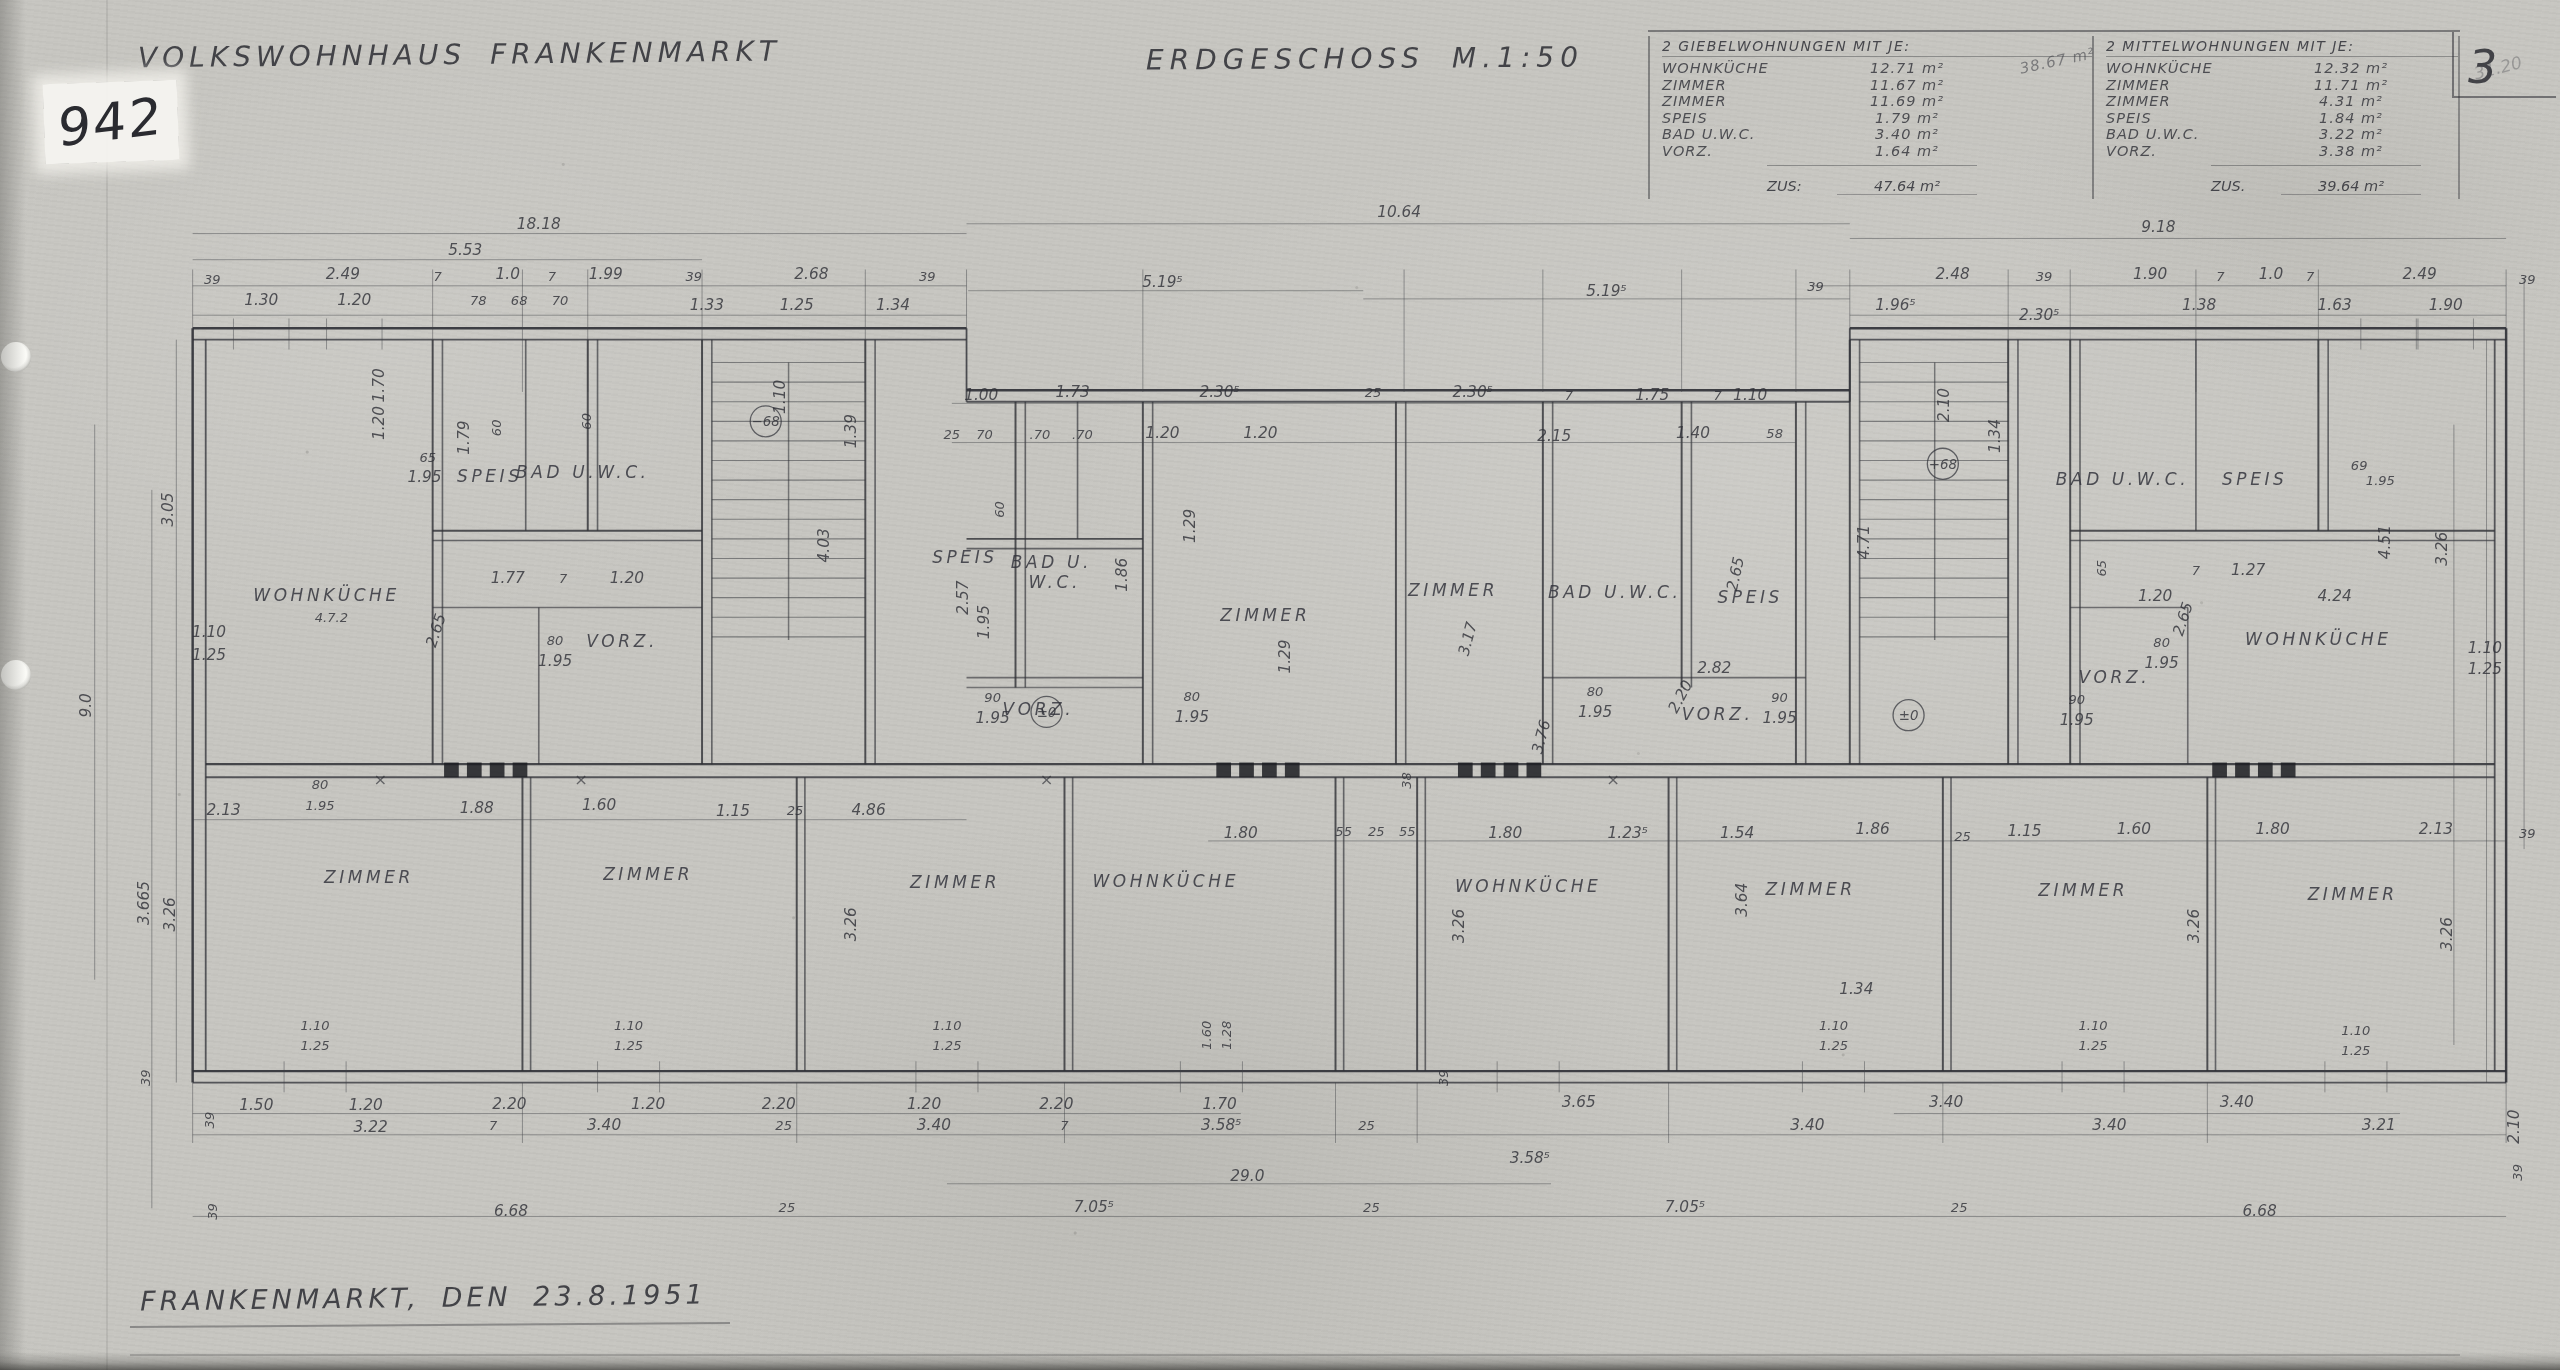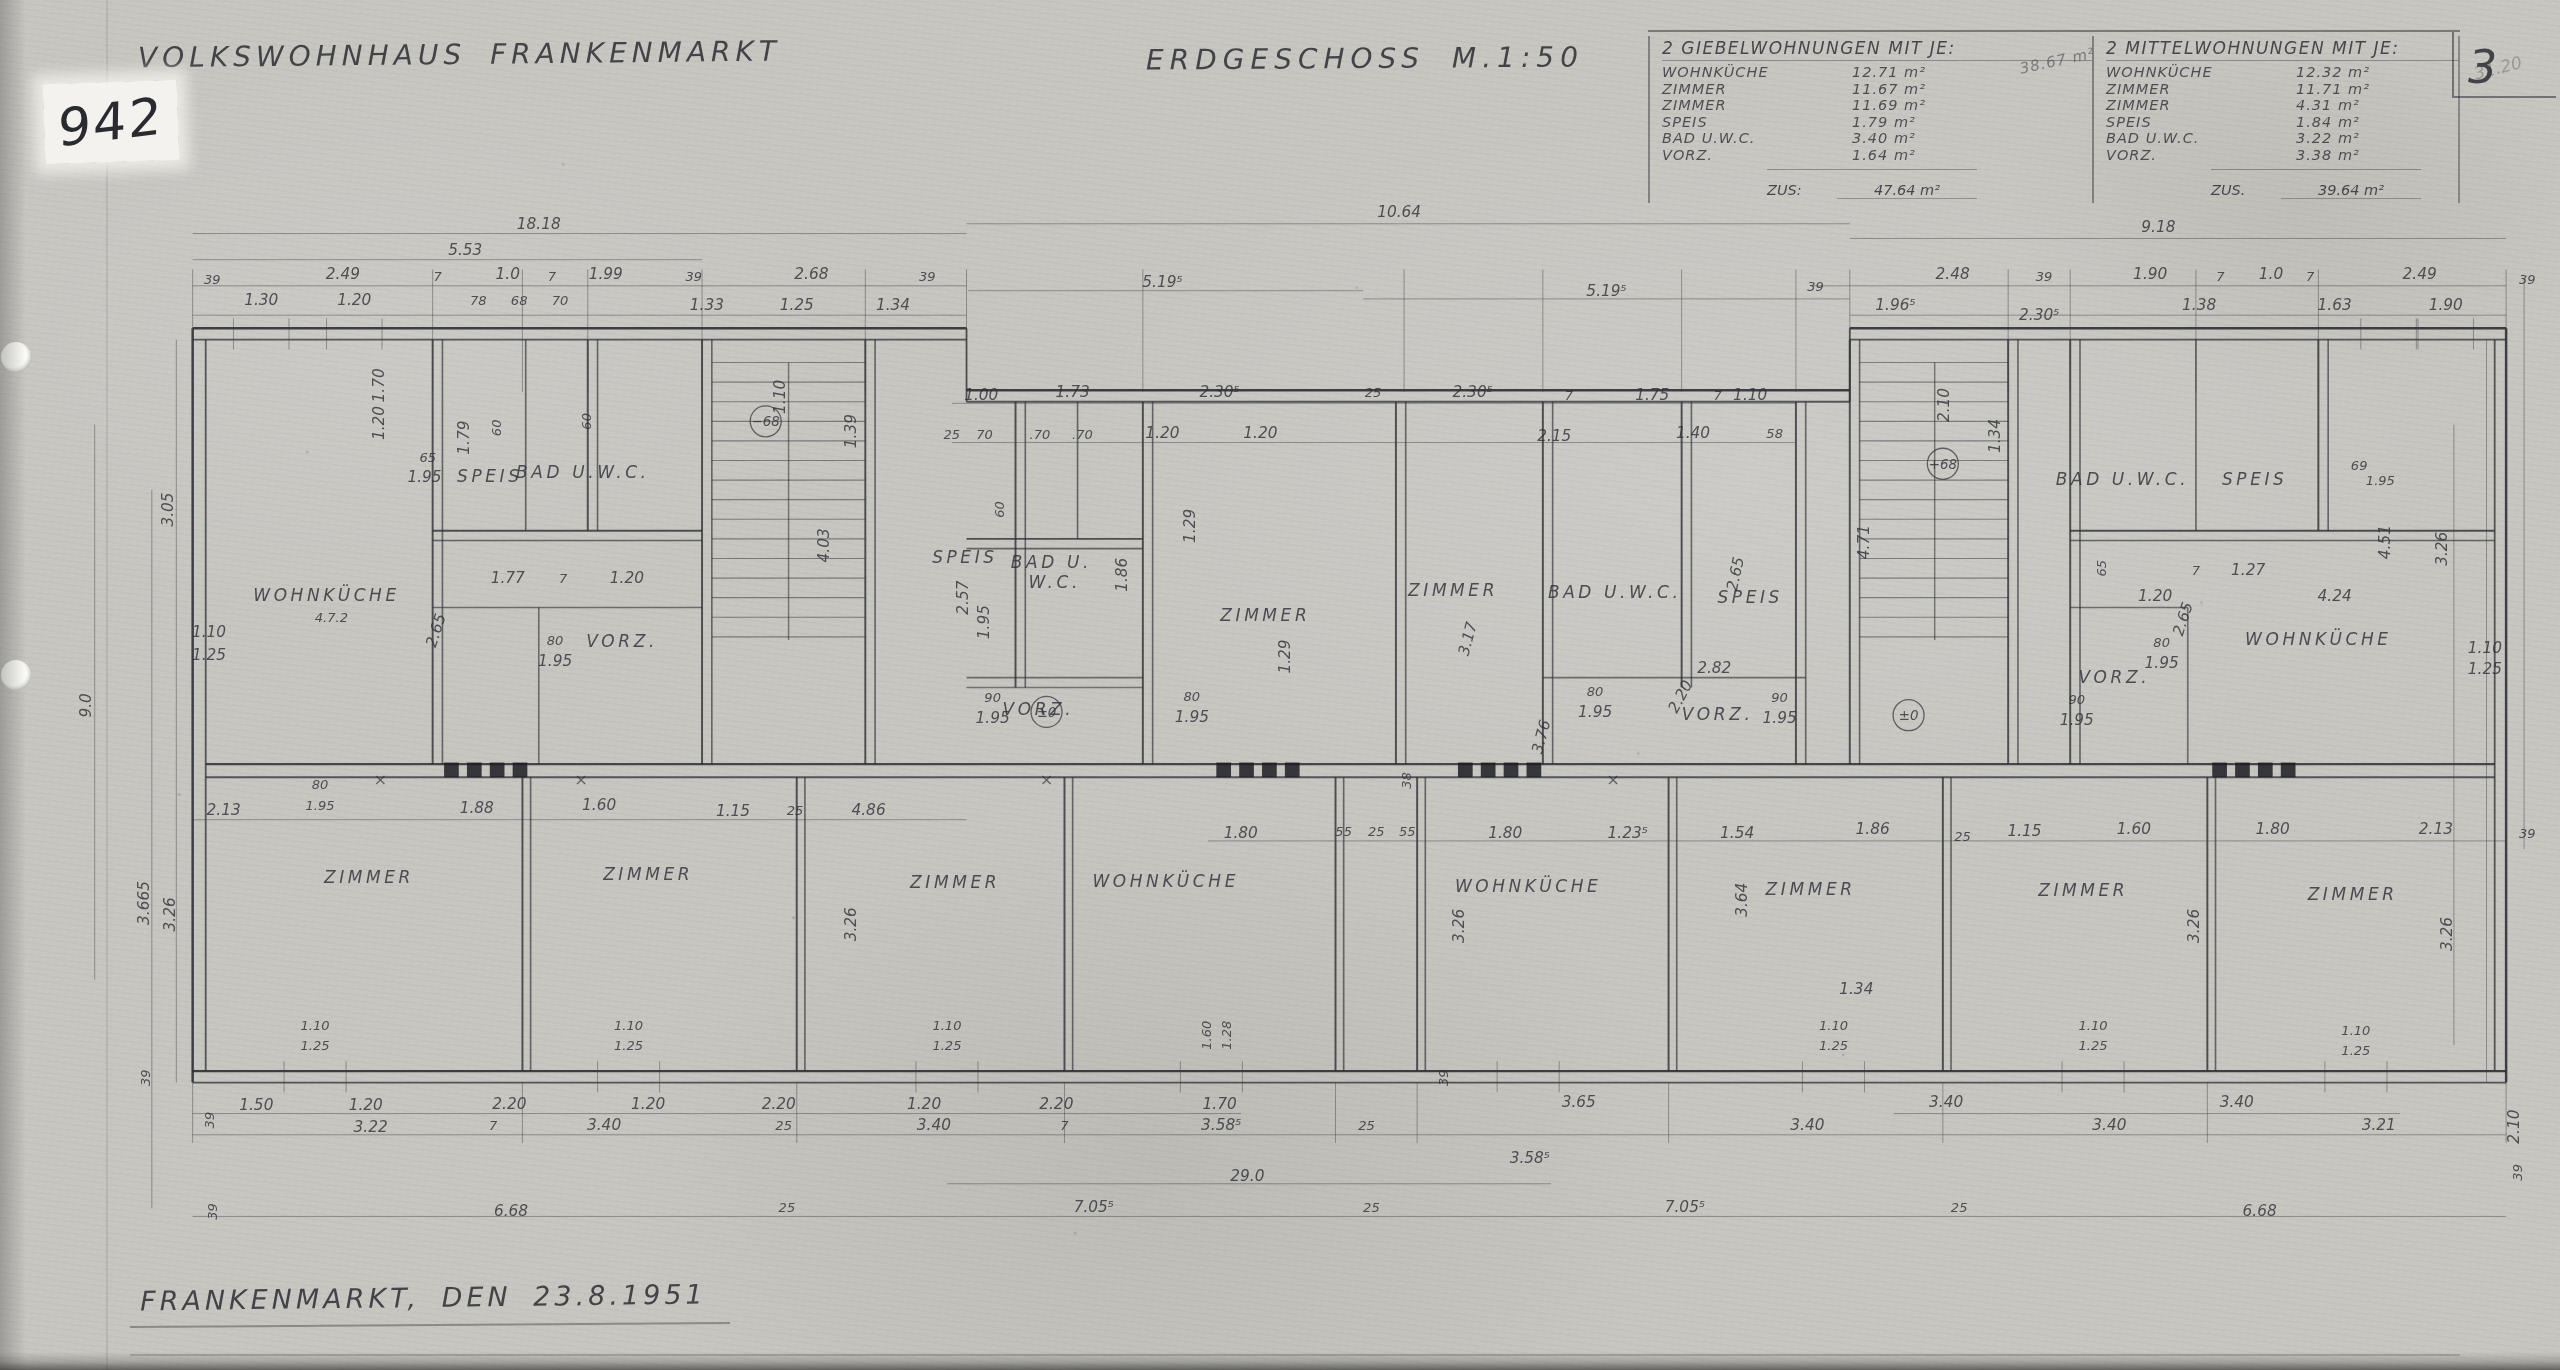--- a/index.html
+++ b/index.html
@@ -39,25 +39,25 @@
   .page-title{position:absolute;left:138px;top:38px;font-size:28px;letter-spacing:5px;word-spacing:10px;
     transform:rotate(-0.6deg);opacity:.85;}
   .drawing-label{position:absolute;left:1146px;top:42px;font-size:28px;letter-spacing:6px;word-spacing:12px;
     transform:rotate(-0.4deg);opacity:.85;}
 
   .legend{position:absolute;left:1648px;top:30px;width:812px;display:flex;
     border-top:2px solid rgba(45,46,52,.50);padding-top:4px;color:#303138;font-style:italic;}
   .ltable{border-left:2px solid rgba(45,46,52,.45);padding:2px 0 4px 12px;}
   .ltable.left{width:430px;}
   .ltable.right{width:352px;border-right:2px solid rgba(45,46,52,.40);}
-  .ltable .hdr{font-size:17px;letter-spacing:1.5px;border-bottom:1.5px solid rgba(45,46,52,.45);
+  .ltable .hdr{font-size:14px;letter-spacing:1.5px;border-bottom:1.5px solid rgba(45,46,52,.45);
     padding-bottom:2px;margin-bottom:3px;opacity:.85;white-space:nowrap;}
   .lrow{display:flex;font-size:14.5px;line-height:16.6px;letter-spacing:1px;opacity:.8;}
   .lrow .lbl{width:190px;white-space:nowrap;}
-  .lrow .val{width:110px;text-align:left;white-space:nowrap;}
+  .lrow .val{width:110px;text-align:center;white-space:nowrap;}
   .ltotal{display:flex;margin-top:5px;margin-left:105px;font-size:14.5px;opacity:.85;
     border-top:1.5px solid rgba(45,46,52,.45);padding-top:12px;width:210px;}
   .ltotal .lbl{width:70px;}
   .ltotal .val{width:140px;text-align:center;border-bottom:1.5px solid rgba(45,46,52,.40);}
   .legend-note{position:absolute;left:2018px;top:60px;font-size:15px;font-style:italic;color:#3a3b42;
     opacity:.55;transform:rotate(-12deg);transform-origin:left top;letter-spacing:1px;}
 
   .sheet-number{position:absolute;left:2468px;top:40px;font-size:46px;font-style:italic;color:#2c2d33;opacity:.85;}
   .corner-line-v{position:absolute;left:2452px;top:32px;width:2px;height:64px;background:rgba(45,46,52,.55);}
   .corner-line-h{position:absolute;left:2452px;top:96px;width:104px;height:2px;background:rgba(45,46,52,.55);}

